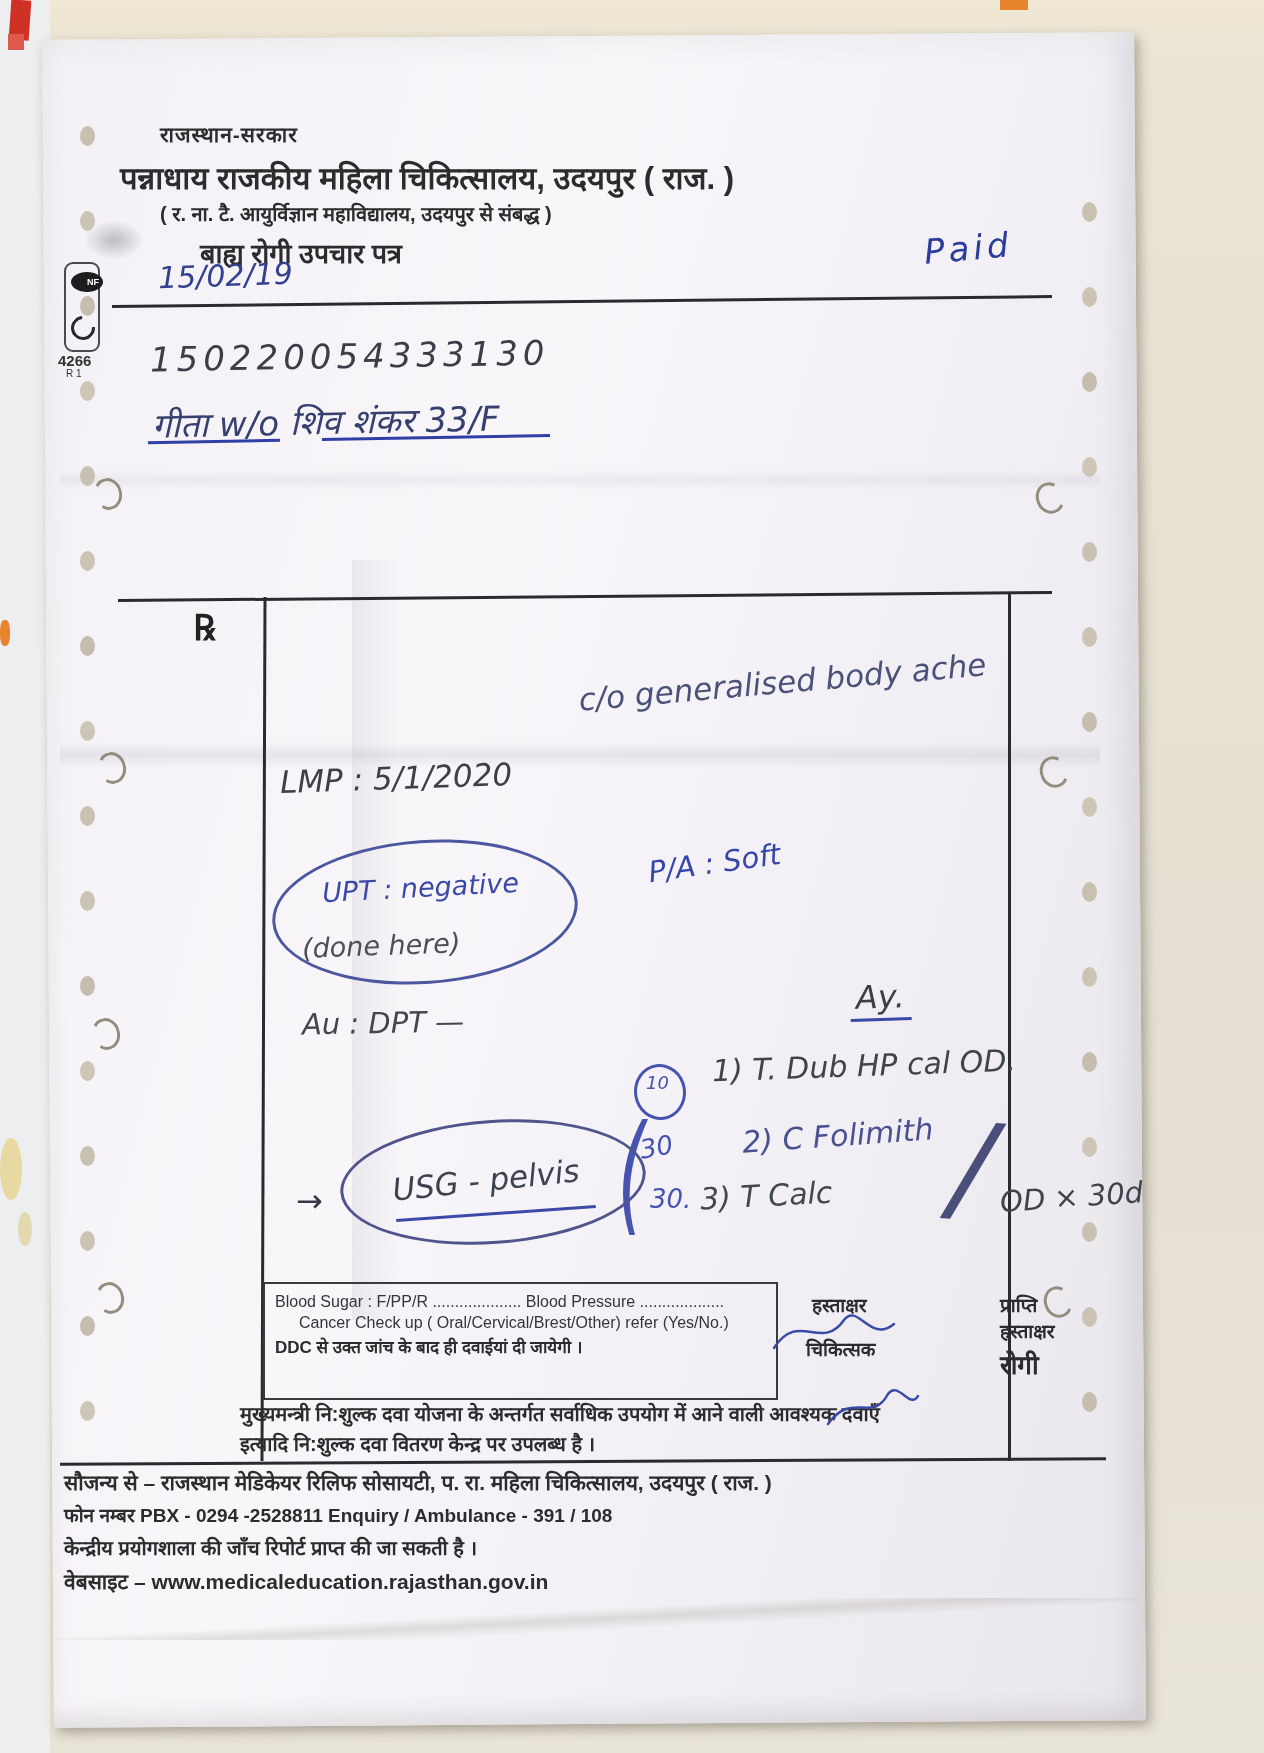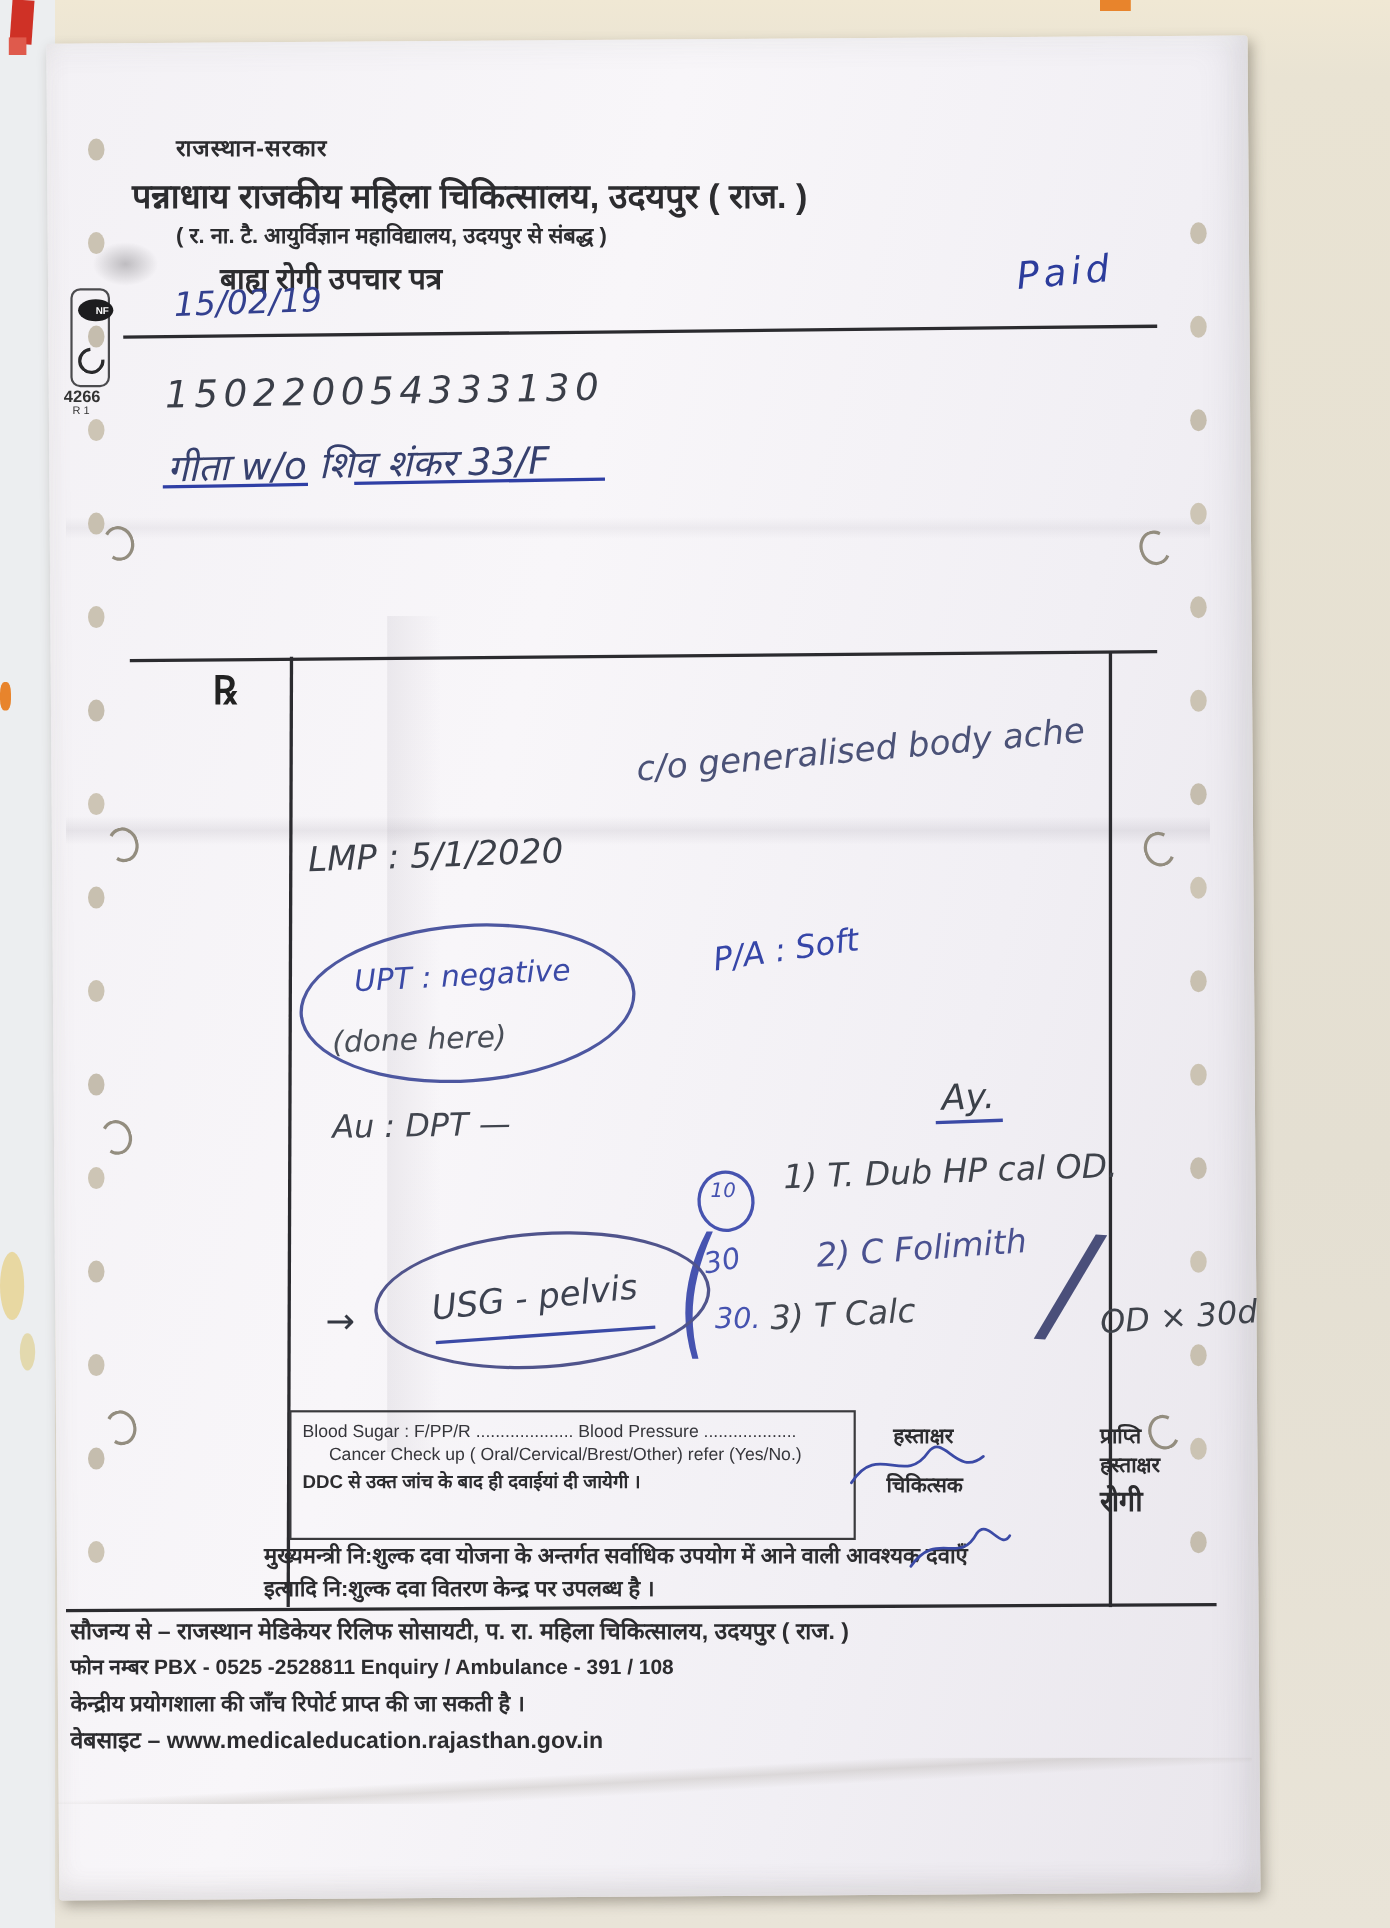--- a/index.html
+++ b/index.html
@@ -148,17 +148,17 @@
 
   <div class="abs ctr hindi-b" style="left:240px;top:1400px;width:770px;font-size:20px;">मुख्यमन्त्री नि:शुल्क दवा योजना के अन्तर्गत सर्वाधिक उपयोग में आने वाली आवश्यक दवाएँ</div>
   <div class="abs ctr hindi-b" style="left:240px;top:1430px;width:770px;font-size:20px;">इत्यादि नि:शुल्क दवा वितरण केन्द्र पर उपलब्ध है ।</div>
   <svg class="abs" style="left:822px;top:1384px;" width="100" height="44" viewBox="0 0 100 44">
     <path d="M6,40 C30,6 50,40 66,10 C76,-4 88,26 96,12" fill="none" stroke="#3b4aa6" stroke-width="2.5" stroke-linecap="round"></path>
   </svg>
 
   <div class="line" style="left:60px;top:1460px;width:1046px;height:3px;transform:rotate(-0.3deg);"></div>
 
   <div class="abs ctr hindi-b" style="left:64px;top:1468px;width:1040px;font-size:21px;">सौजन्य से – राजस्थान मेडिकेयर रिलिफ सोसायटी, प. रा. महिला चिकित्सालय, उदयपुर ( राज. )</div>
-  <div class="abs ctr hindi-b" style="left:64px;top:1502px;width:1040px;font-size:19px;">फोन नम्बर PBX - 0525 -2528811 Enquiry / Ambulance - 391 / 108</div>
+  <div class="abs ctr hindi-b" style="left:64px;top:1502px;width:1040px;font-size:19px;">फोन नम्बर PBX - 0294 -2528811 Enquiry / Ambulance - 391 / 108</div>
   <div class="abs ctr hindi-b" style="left:64px;top:1534px;width:1040px;font-size:20px;">केन्द्रीय प्रयोगशाला की जाँच रिपोर्ट प्राप्त की जा सकती है ।</div>
   <div class="abs ctr hindi-b" style="left:64px;top:1567px;width:1040px;font-size:21px;">वेबसाइट – www.medicaleducation.rajasthan.gov.in</div>
 
 </div>
 
 </body></html>

